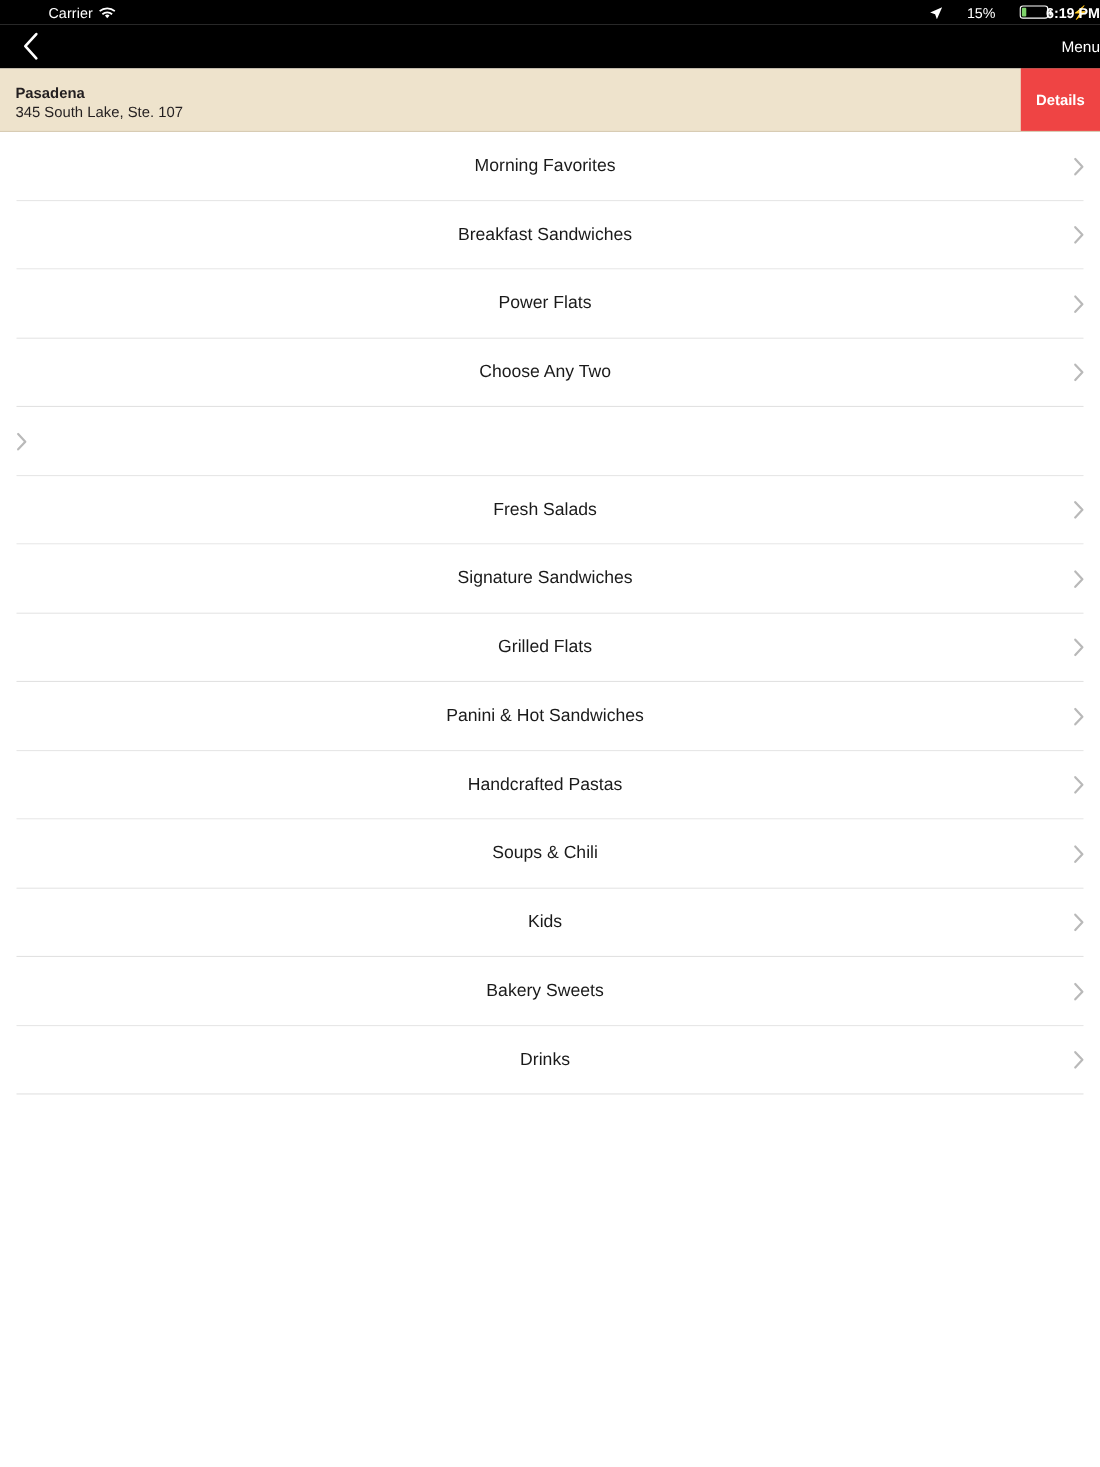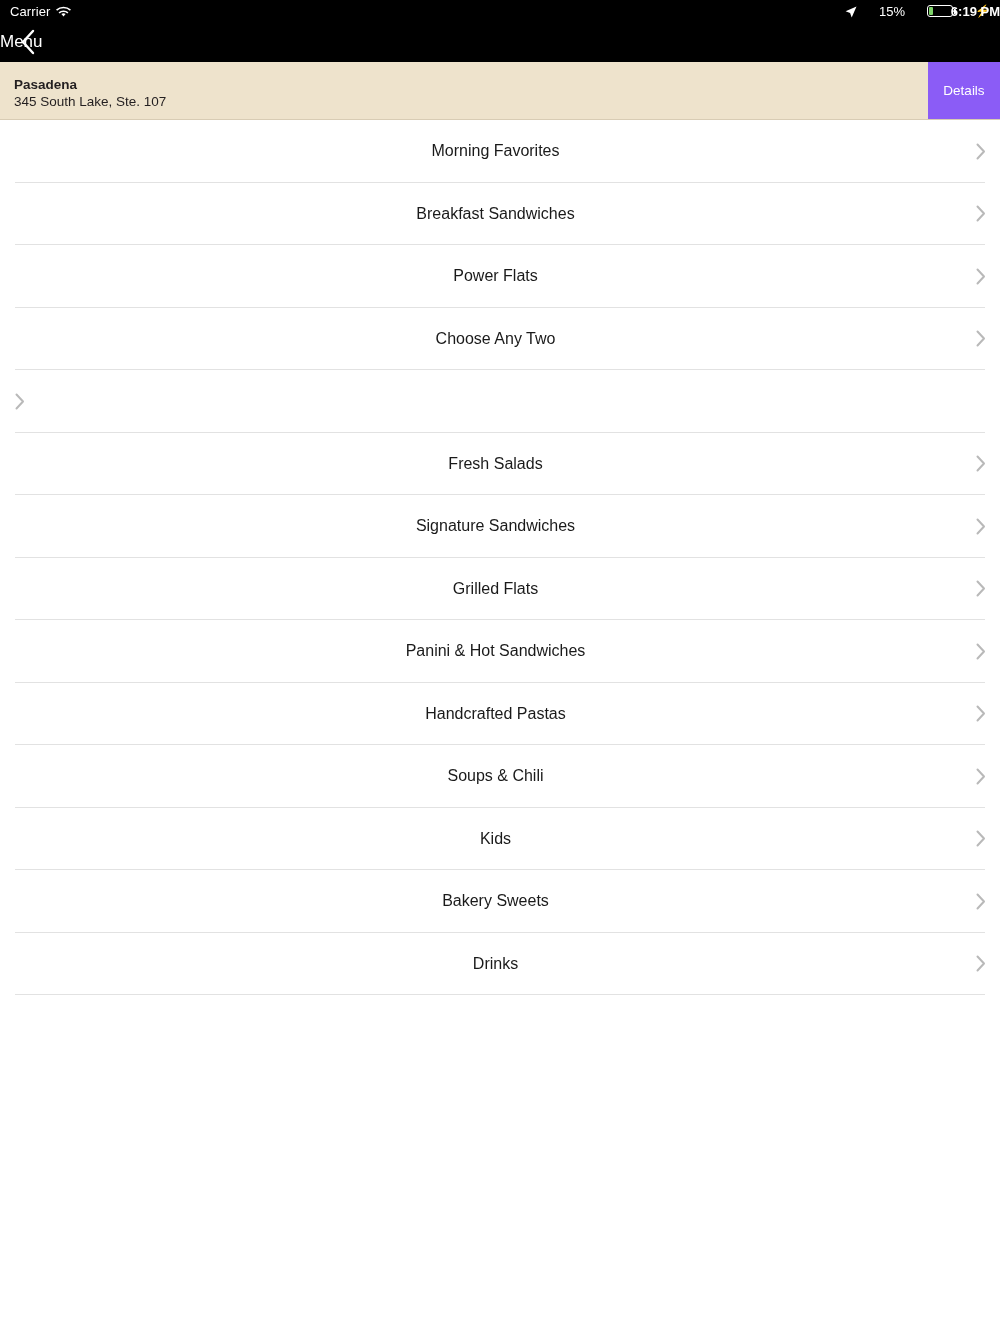--- a/index.html
+++ b/index.html
@@ -19,20 +19,21 @@
     display: flex;
     align-items: center;
     font-size: 13px;
     position: relative;
     padding: 0 10px;
   }
   .status-left {
     display: flex;
     align-items: center;
     gap: 6px;
+    margin-left: 34px;
   }
   .carrier-label { font-size: 13px; letter-spacing: 0.1px; }
   .wifi-icon { display: inline-block; width: 15px; height: 12px; position: relative; top: 1px; }
   .status-center {
     position: absolute;
     left: 0; right: 0;
     text-align: right;
     font-size: 13px;
     font-weight: bold;
     pointer-events: none;
@@ -83,22 +84,22 @@
     height: 40px;
     display: flex;
     align-items: center;
     justify-content: center;
     cursor: pointer;
   }
   .nav-back svg { display: block; }
   .nav-title {
     position: absolute;
     left: 0; right: 0;
-    text-align: left;
-    font-size: 17px;
+    text-align: right;
+    font-size: 14px;
     line-height: 40px;
     pointer-events: none;
   }
 
   
   .location-bar {
     height: 58px;
     background: #eee3cc;
     display: flex;
     align-items: stretch;
@@ -116,27 +117,28 @@
     font-size: 13.5px;
     font-weight: bold;
     line-height: 17px;
   }
   .location-addr {
     font-size: 13.5px;
     line-height: 17px;
   }
   .details-button {
     width: 72px;
-    background: #8b5cf6;
+    background: #ef4444;
     color: #ffffff;
     font-size: 13.5px;
     display: flex;
     align-items: center;
     justify-content: center;
     cursor: pointer;
+    font-weight: bold;
   }
 
   
   .menu-list {
     background: #ffffff;
   }
   .menu-row {
     height: 62.5px;
     display: flex;
     align-items: center;

